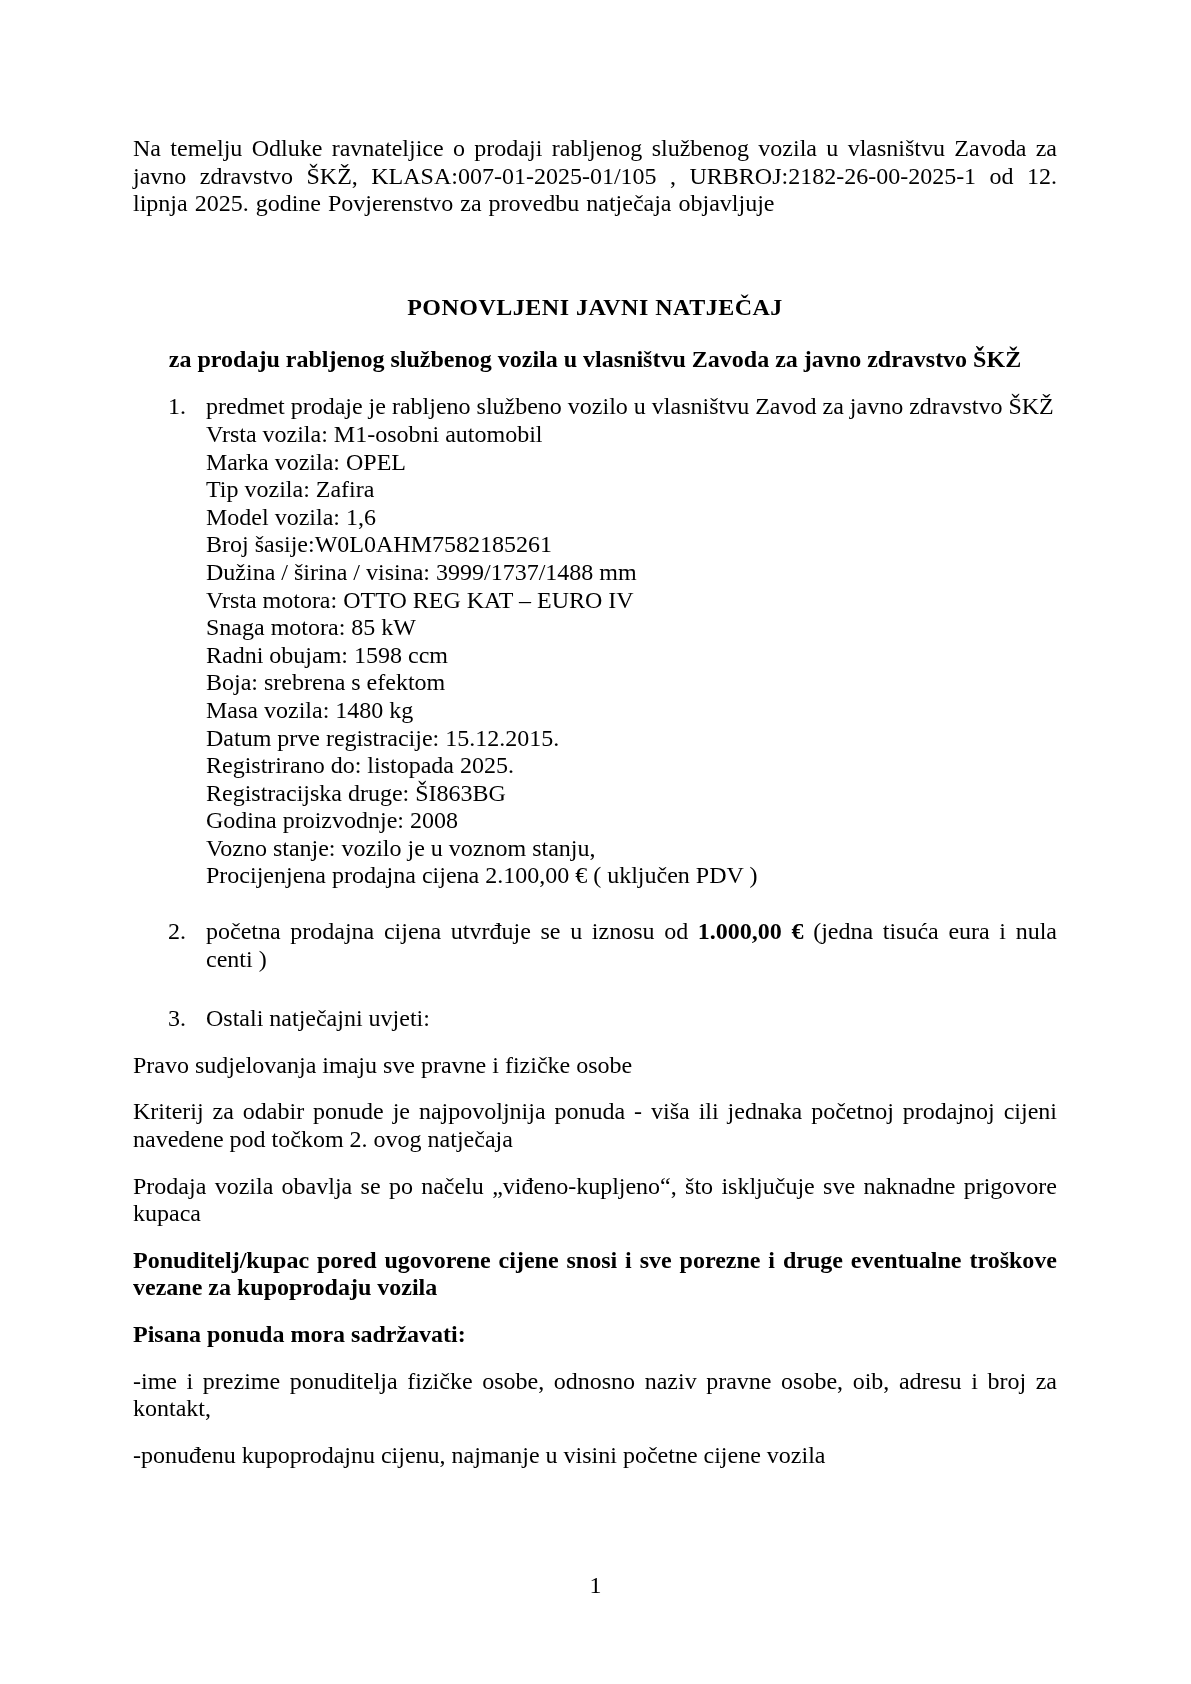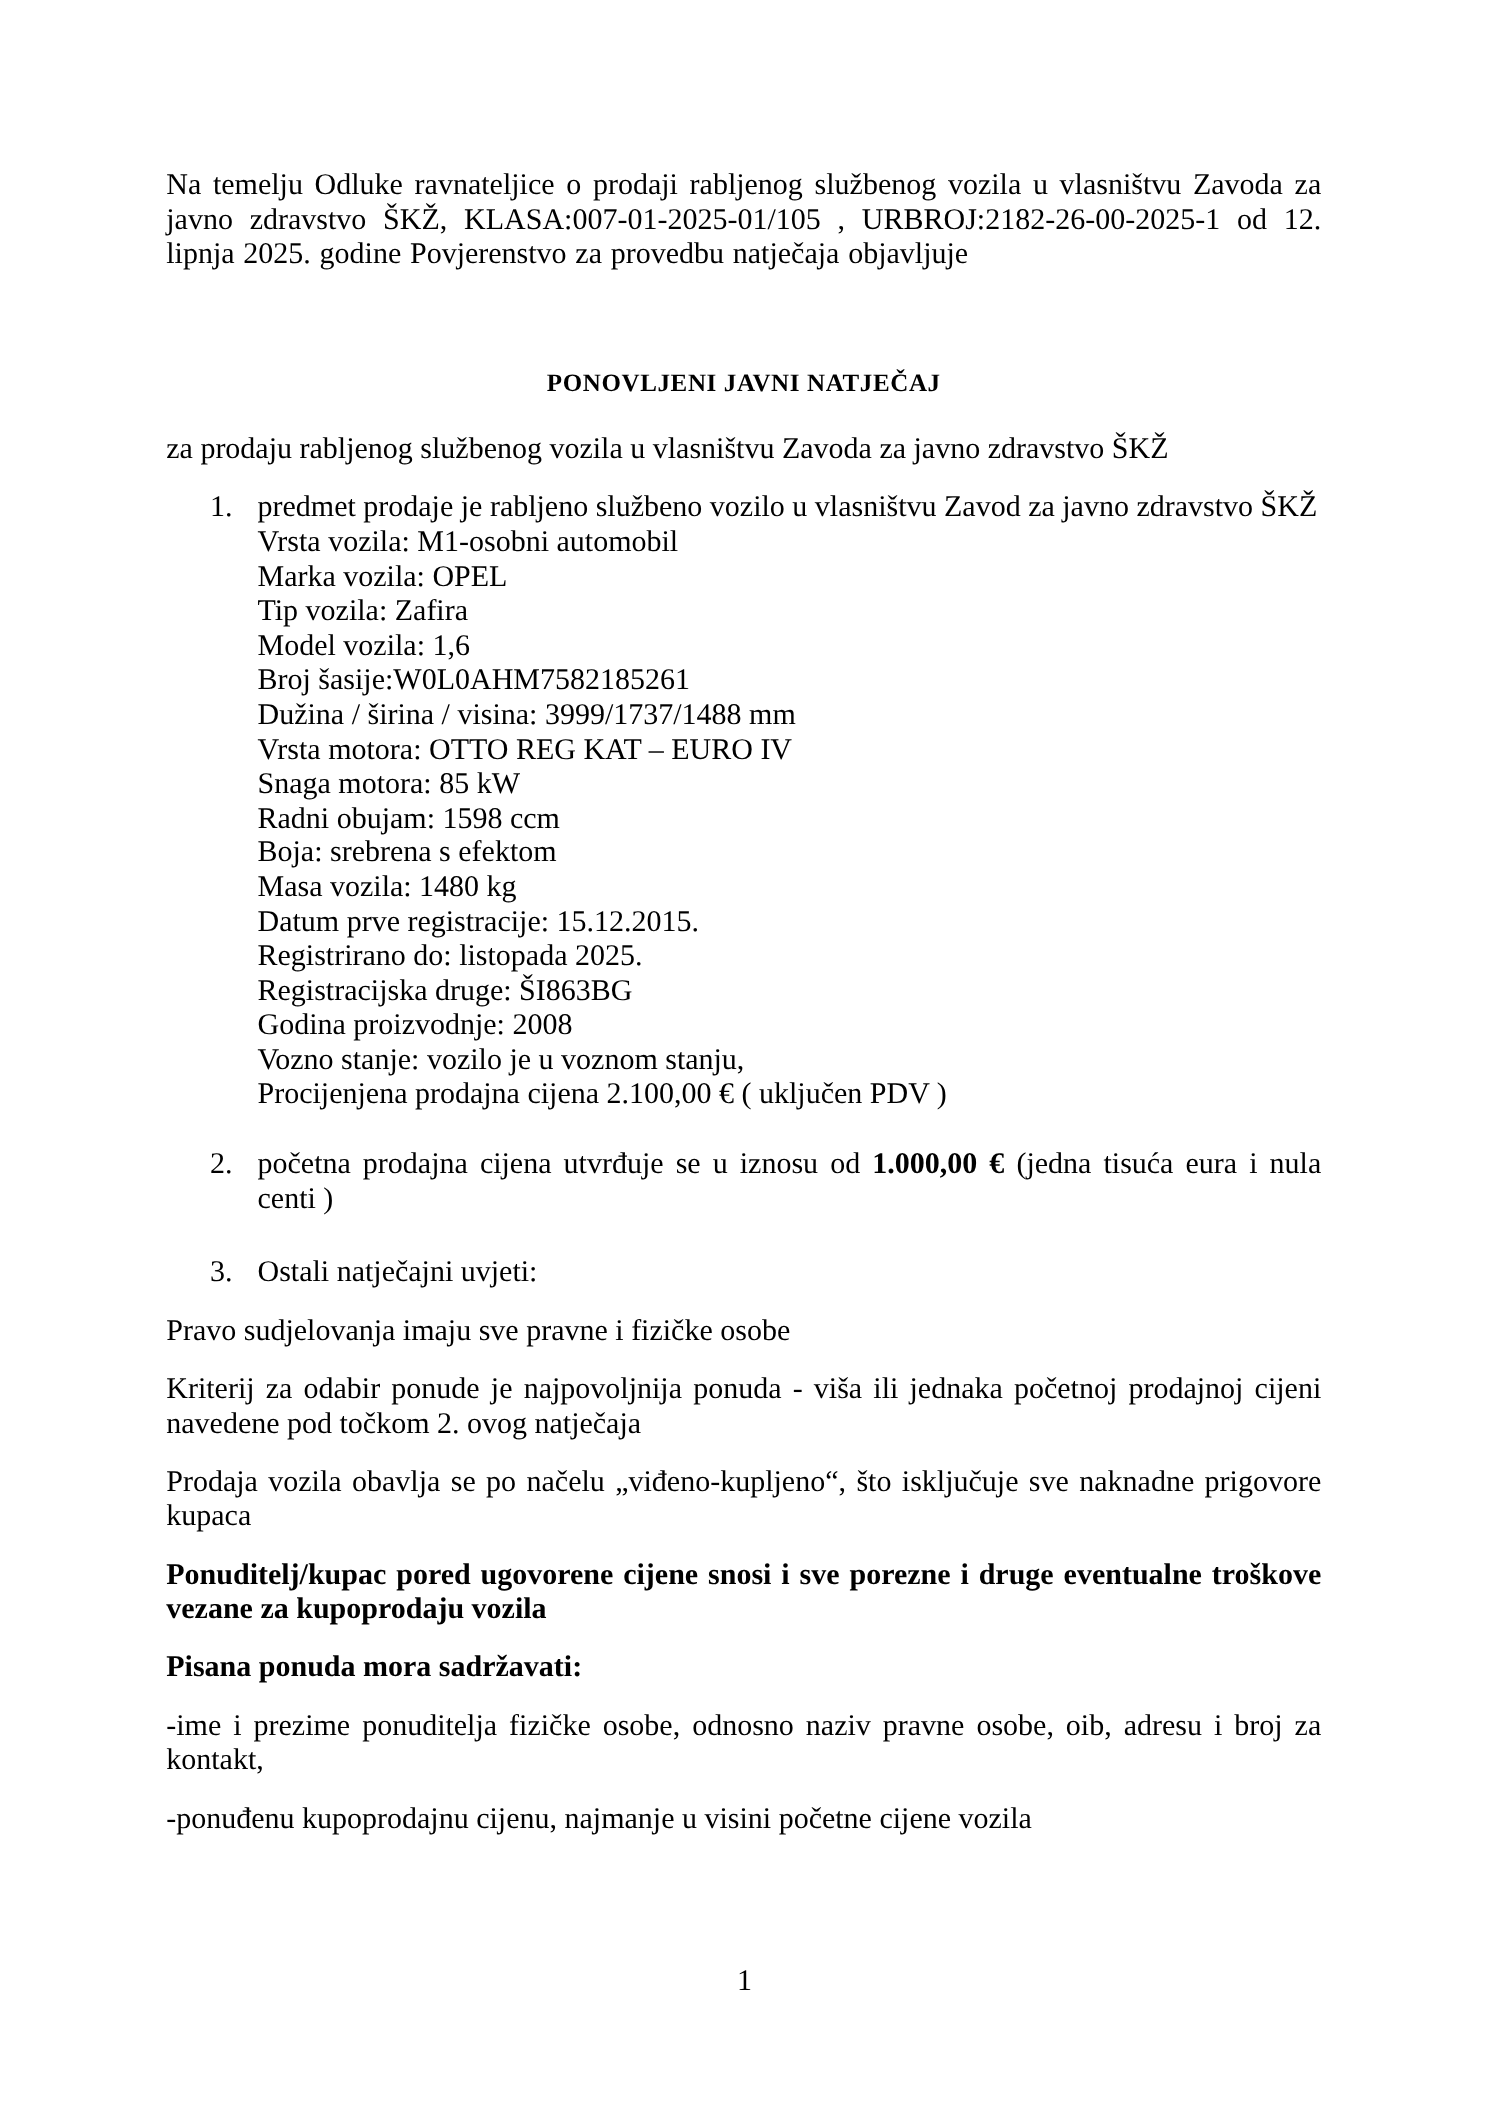--- a/index.html
+++ b/index.html
@@ -11,30 +11,30 @@
     background:#ffffff;
     box-sizing:border-box;
     padding:135px 134px 4px 133px;
     font-family:"Liberation Serif","DejaVu Serif",serif;
     font-size:24px;
     line-height:27.6px;
     color:#000000;
   }
   .intro{text-align:justify;word-spacing:1px;}
   .doc-title{
-    font-size:20px;
+    font-size:24px;
     line-height:34px;
     font-weight:bold;
     text-align:center;
     margin-top:72px;
     letter-spacing:0.5px;
   }
   .doc-subtitle{
-    font-weight:normal;
-    text-align:left;
+    font-weight:bold;
+    text-align:center;
     margin-top:22px;
   }
   .list-item{display:flex;}
   .list-item .num{flex:0 0 38px;margin-left:35px;}
   .list-item .body{flex:1;}
   .item1{margin-top:20px;}
   .item2{margin-top:28px;}
   .item2 .body{text-align:justify;}
   .item3{margin-top:32px;}
   .detail{text-align:left;}

